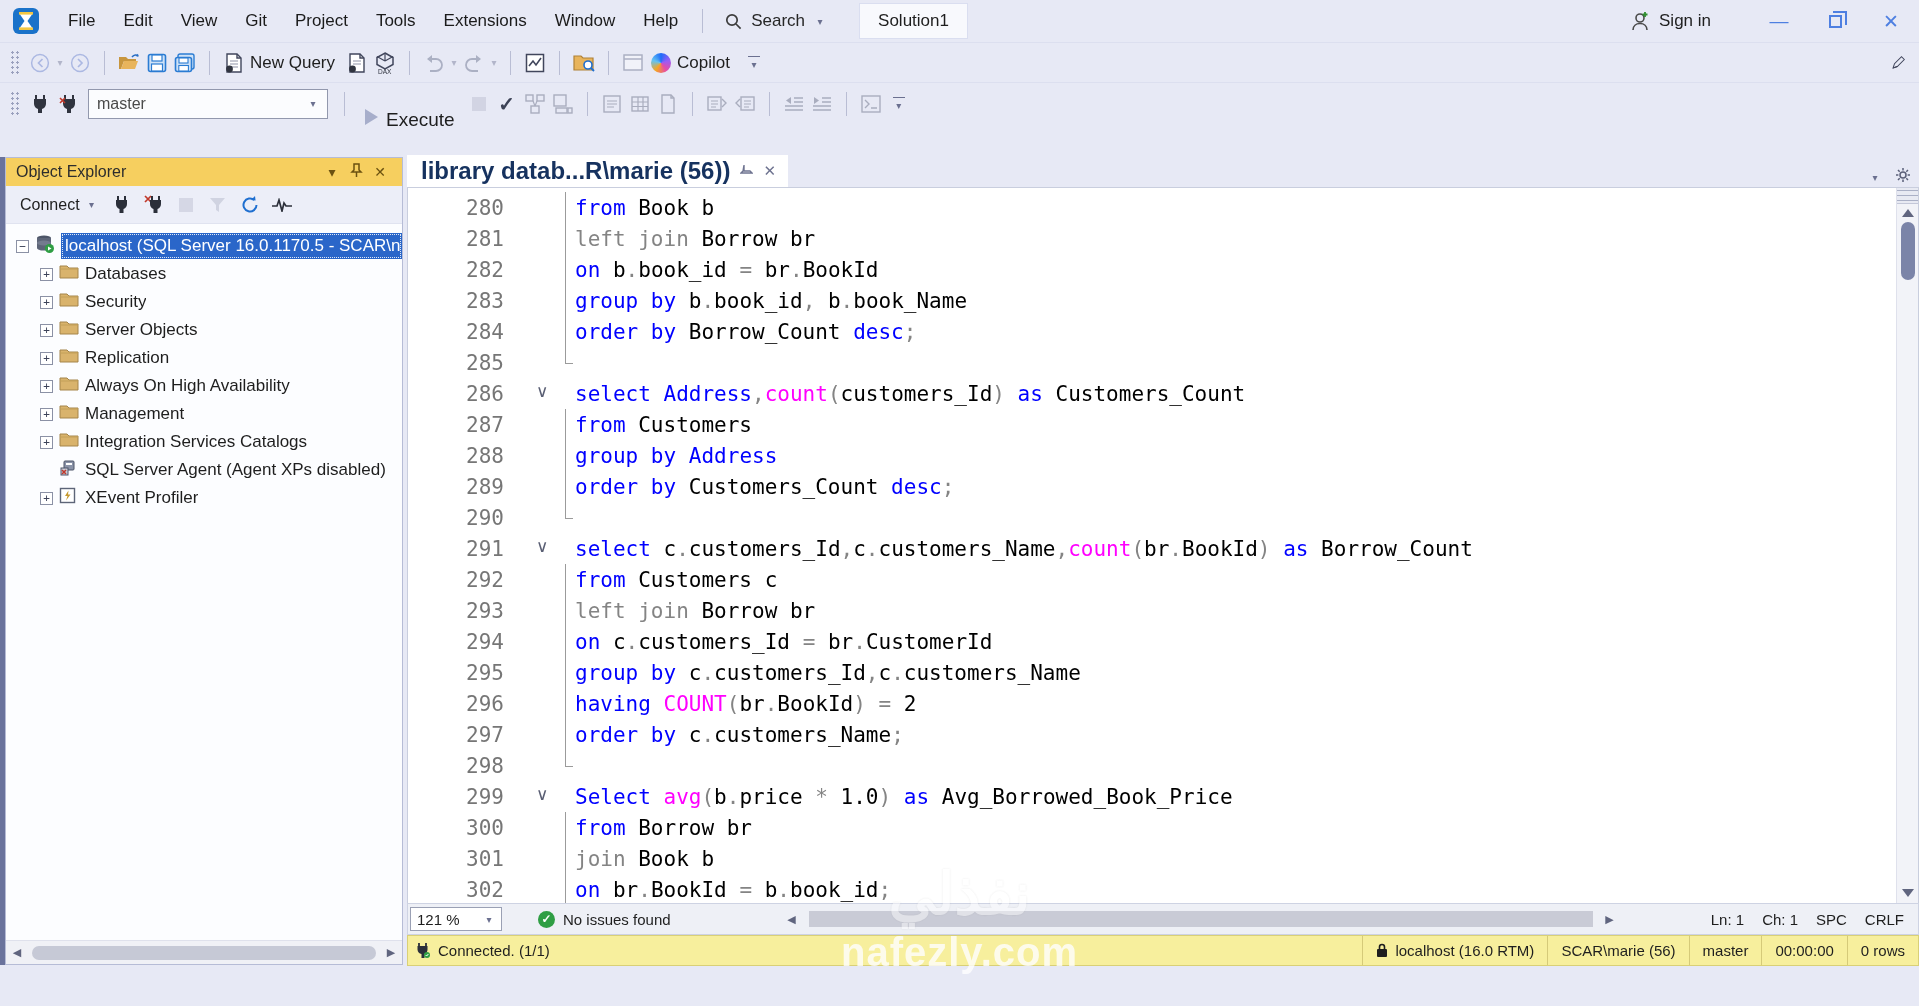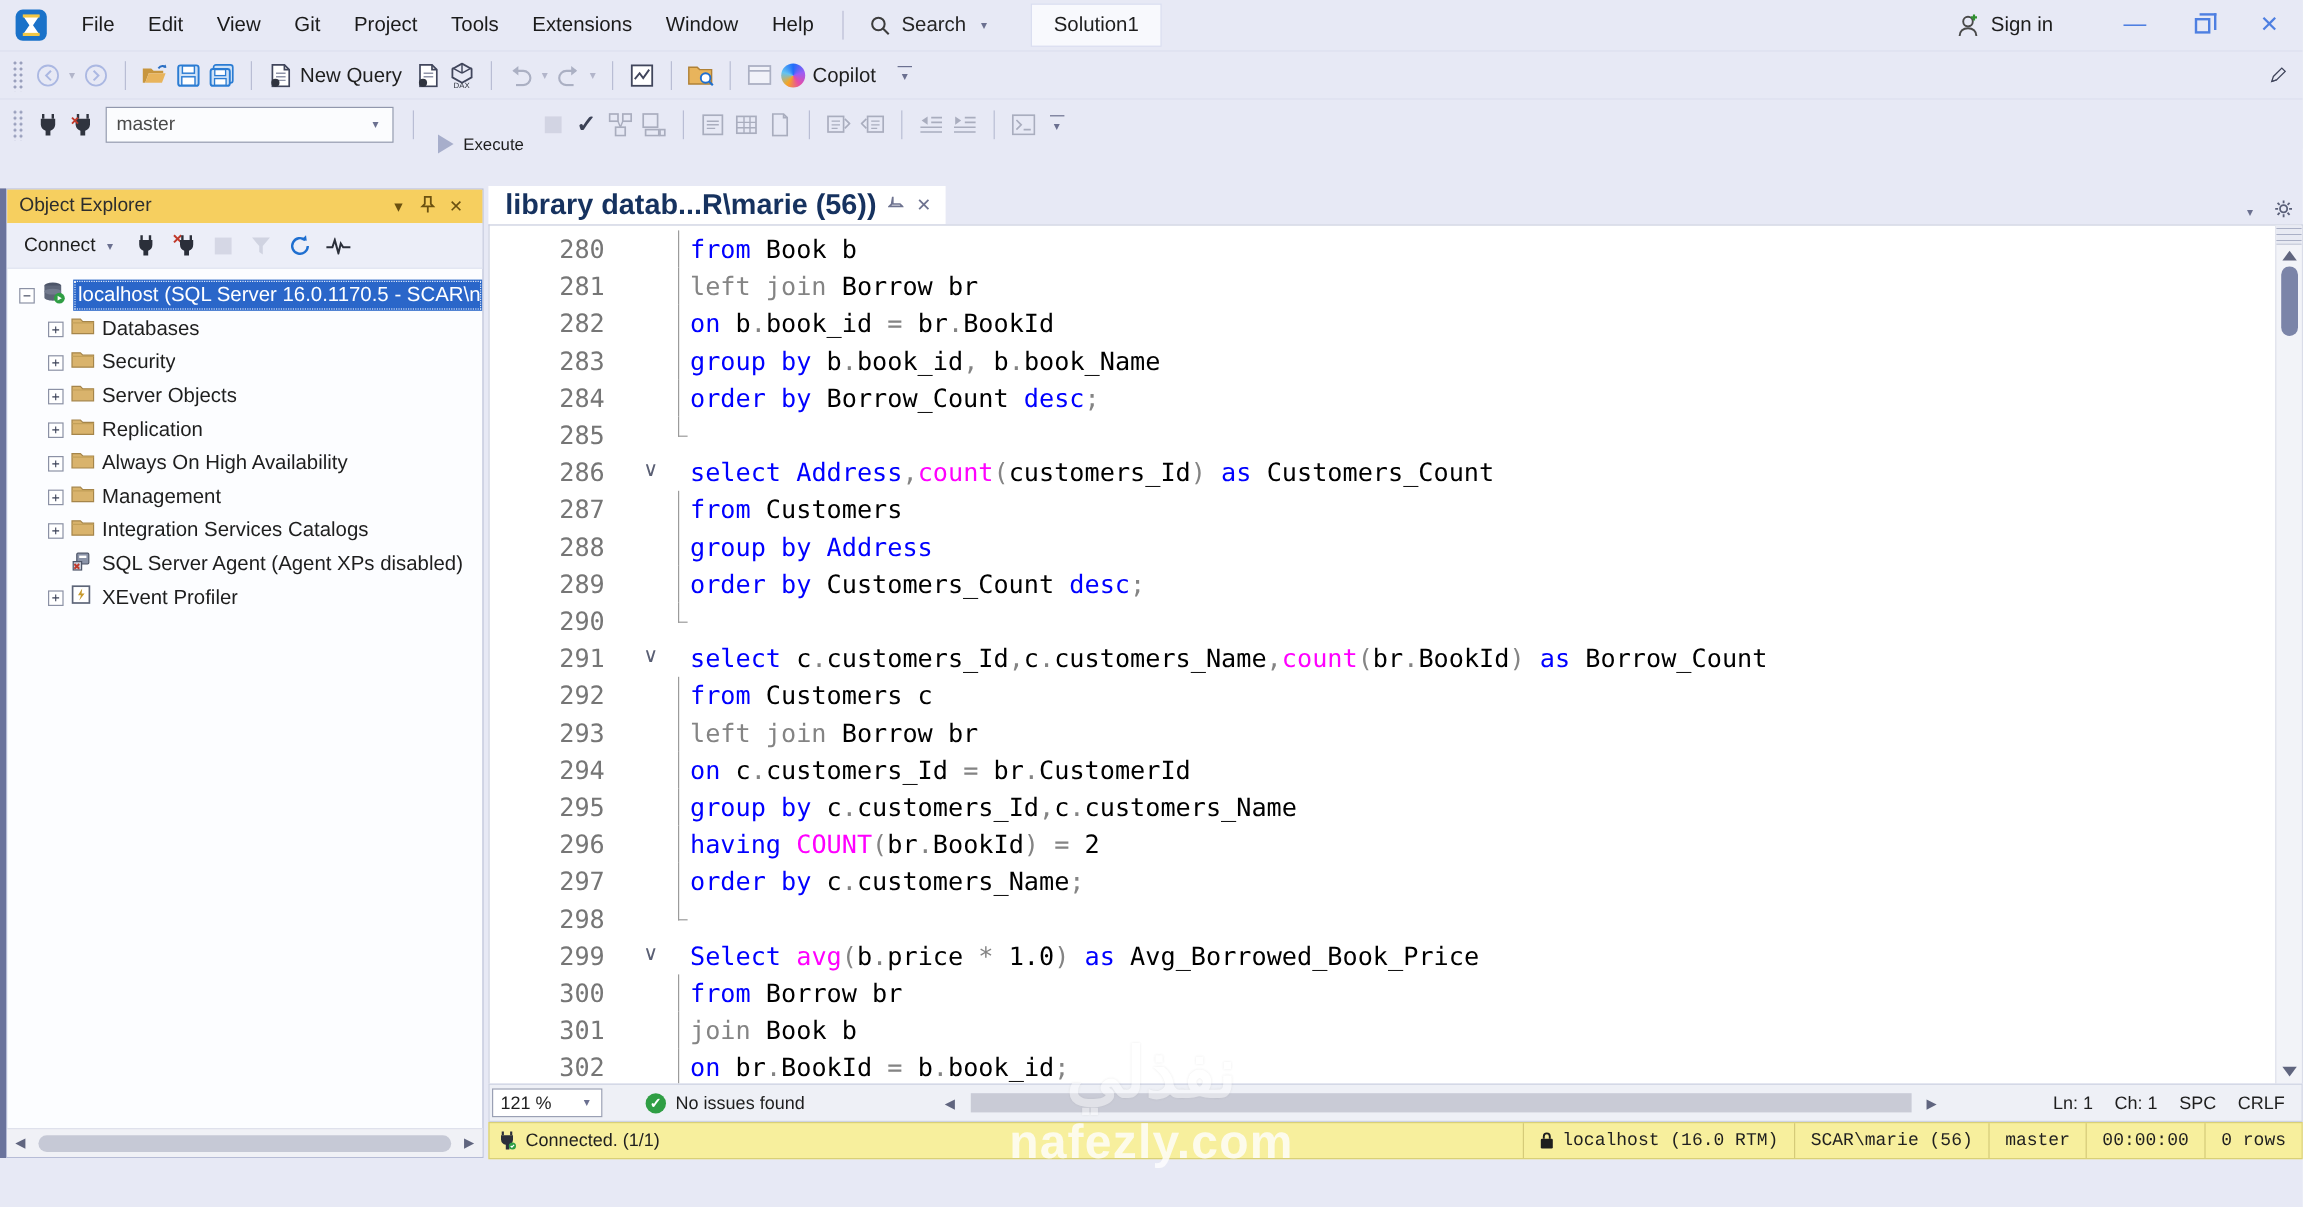--- a/index.html
+++ b/index.html
@@ -23,21 +23,21 @@
   #toolbar2 { position:absolute; left:0; top:42px; width:1919px; height:40px; background:#e7e9f5; border-top:1px solid #dcdfef; display:flex; align-items:center; padding-left:4px; }
   #toolbar3 { position:absolute; left:0; top:82px; width:1919px; height:42px; background:#e7e9f5; border-top:1px solid #dcdfef; display:flex; align-items:center; padding-left:4px; }
   .grip { width:10px; height:26px; margin:0 6px; background-image:radial-gradient(circle, #9aa0bd 1.2px, transparent 1.4px); background-size:5px 5px; }
   .ticon { width:28px; height:28px; display:flex; align-items:center; justify-content:center; font-size:17px; color:#41465c; }
   .ticon svg { display:block; }
   .dis { opacity:.42; }
   .caret { font-size:10px; color:#6b7090; width:12px; text-align:center; }
   .tlabel { font-size:17px; margin:0 8px 0 2px; color:#1e1e1e; }
   #db-combo { width:240px; height:30px; background:#fbfcfe; border:1px solid #9298ad; display:flex; align-items:center; padding:0 8px; margin:0 6px; }
   #db-combo .val { flex:1; font-size:16px; color:#4a4a4a; }
-  #execute-btn { display:flex; align-items:flex-end; gap:8px; padding:0 10px; font-size:14px; color:#1e1e1e;margin-top:32px; }
+  #execute-btn { display:flex; align-items:flex-start; gap:8px; padding:0 10px; font-size:19px; color:#1e1e1e;margin-top:32px; }
   .play-tri { width:0; height:0; border-left:13px solid #a7aecb; border-top:8px solid transparent; border-bottom:8px solid transparent; }
   .stop-sq { width:14px; height:14px; background:#b4b8ca; }
   .chk { color:#3c4256; font-size:20px; font-weight:bold; }
   .ph { border:1.6px solid #565c74; }
 
   
   #edge-strip { position:absolute; left:0; top:157px; width:5px; height:808px; background:#6a739c; }
   #object-explorer { position:absolute; left:5px; top:157px; width:398px; height:808px; background:#fcfdff; border:1px solid #b6bcd6; display:flex; flex-direction:column; }
   #oe-header { height:28px; background:#f6cf5f; display:flex; align-items:center; padding:0 10px; flex:0 0 auto; }
   #oe-title { font-size:16px; color:#2d2d2d; flex:1; }
@@ -87,21 +87,21 @@
   #issues { display:flex; align-items:center; gap:8px; margin-left:36px; }
   .green-dot { width:17px; height:17px; border-radius:50%; background:#2f9e44; color:#fff; font-size:12px; display:flex; align-items:center; justify-content:center; font-weight:bold; }
   #h-scroll { display:flex; align-items:center; margin-left:110px; width:840px; }
   #h-thumb { height:16px; background:#c9cbd6; flex:1; margin:0 6px; }
   #status-right { margin-left:auto; display:flex; gap:18px; padding-right:14px; color:#1e1e1e; }
 
   
   #conn-bar { position:absolute; left:0; top:780px; width:1512px; height:31px; background:#f7ef9d; border:1px solid #d9d077; display:flex; align-items:center; font-size:15px; color:#1f1f1f; }
   #conn-left { display:flex; align-items:center; gap:8px; padding-left:8px; }
   #conn-right { margin-left:auto; display:flex; align-items:center; height:100%; }
-  .conn-seg { display:flex; align-items:center; gap:7px; padding:12px 13px; height:100%; border-left:1px solid #d5ca79;font-family:Liberation Mono, monospace; }
+  .conn-seg { display:flex; align-items:center; gap:7px; padding:12px 13px; height:100%; border-left:1px solid #d5ca79; }
 
   
   #statusbar { position:absolute; left:0; top:1016px; width:1919px; height:36px; background:#ec4899; color:#ffffff; display:flex; font-size:15px; }
   #ready { display:flex; align-items:center; gap:9px; padding-left:10px; }
   #bell { margin-left:auto; padding-right:16px; }
 
   
   #watermark { position:absolute; left:0; top:860px; width:1919px; text-align:center; z-index:50; pointer-events:none; color:#ffffff; }
   #wm-ar { font-size:58px; opacity:.45; font-weight:bold; text-shadow:0 0 2px rgba(120,120,120,.35); }
   #wm-en { font-size:40px; font-weight:bold; opacity:.8; margin-top:2px; letter-spacing:1px; }

